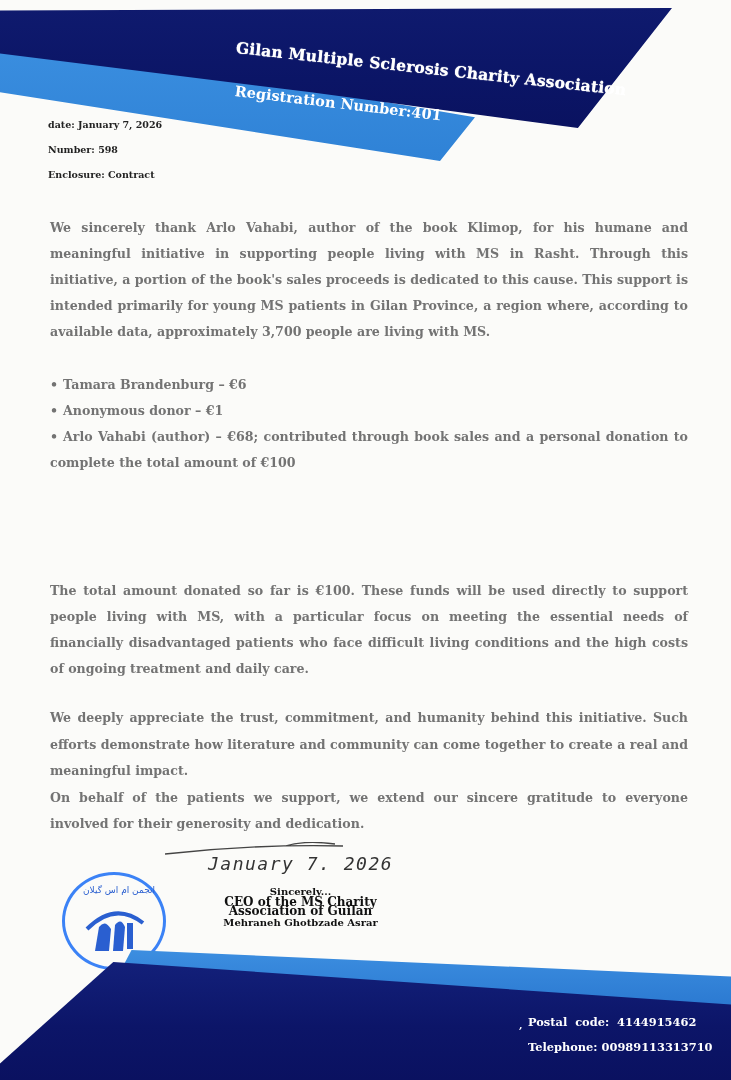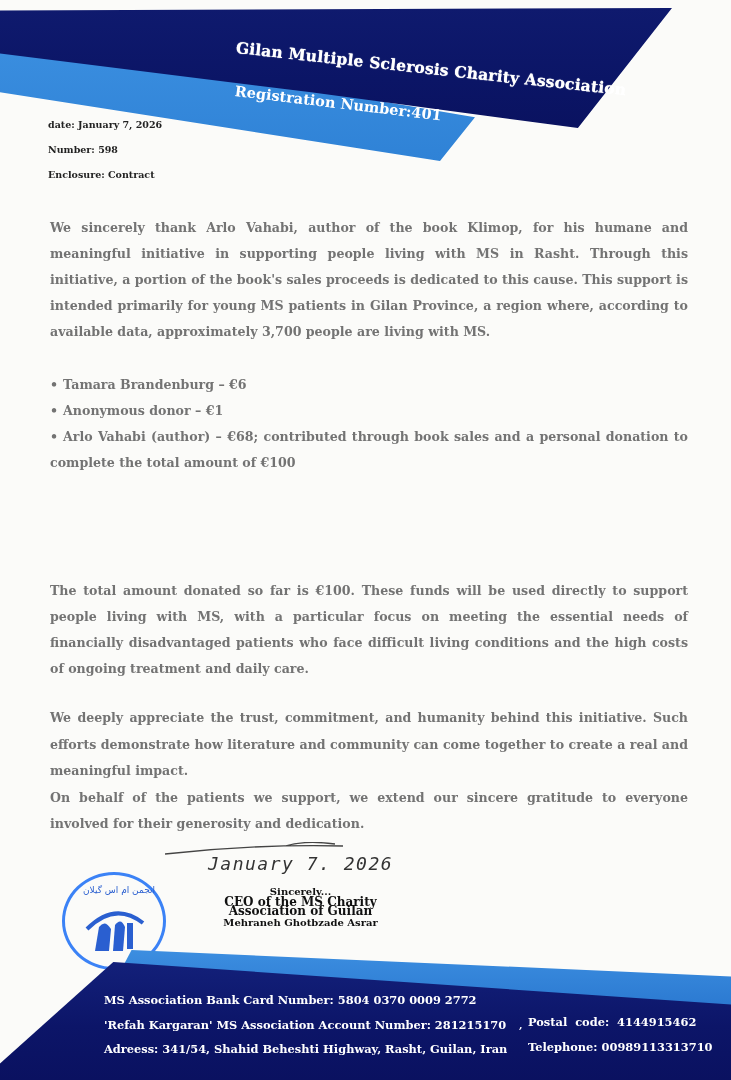--- a/index.html
+++ b/index.html
@@ -143,23 +143,18 @@
   </svg>
   <div class="sig-date">January 7. 2026</div>
   <div class="sign-block">
     <div class="sign-sincerely">Sincerely...</div>
     <div class="sign-role">CEO of the MS Charity Association of Guilan</div>
     <div class="sign-name">Mehraneh Ghotbzade Asrar</div>
   </div>
 
   <div class="ftr-light"></div>
   <div class="ftr-dark"></div>
-  <div class="ftr-left">
-    <div>MS Association Bank Card Number: 5804 0370 0009 2772</div>
-    <div>'Refah Kargaran' MS Association Account Number: 281215170</div>
-    <div>Adreess: 341/54, Shahid Beheshti Highway, Rasht, Guilan, Iran</div>
-  </div>
   <div class="ftr-right">
     <span class="sep">,</span>
     <div style="white-space: pre;">Postal  code:  4144915462</div>
     <div>Telephone: 00989113313710</div>
   </div>
 </div>
 
 </body></html>

